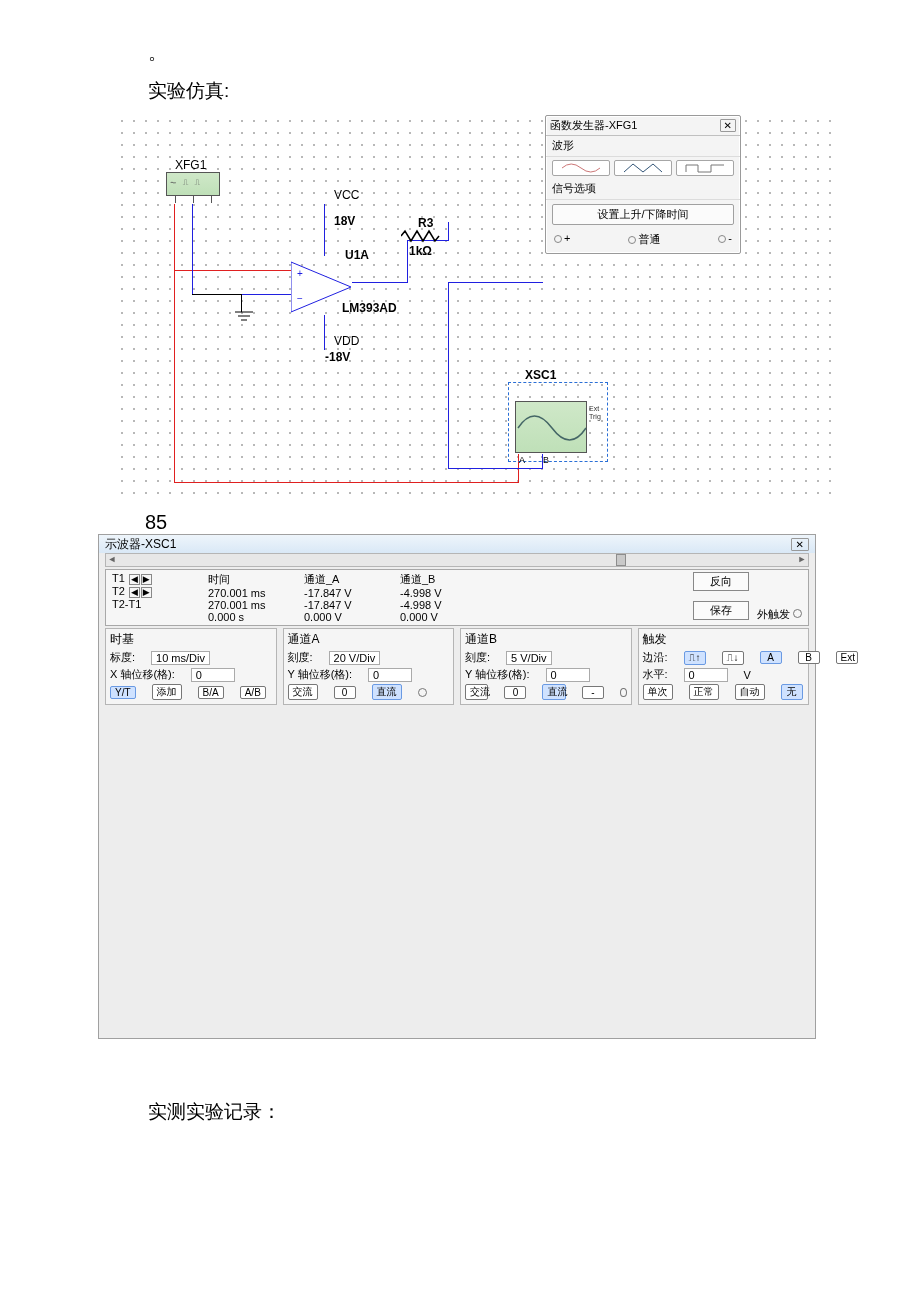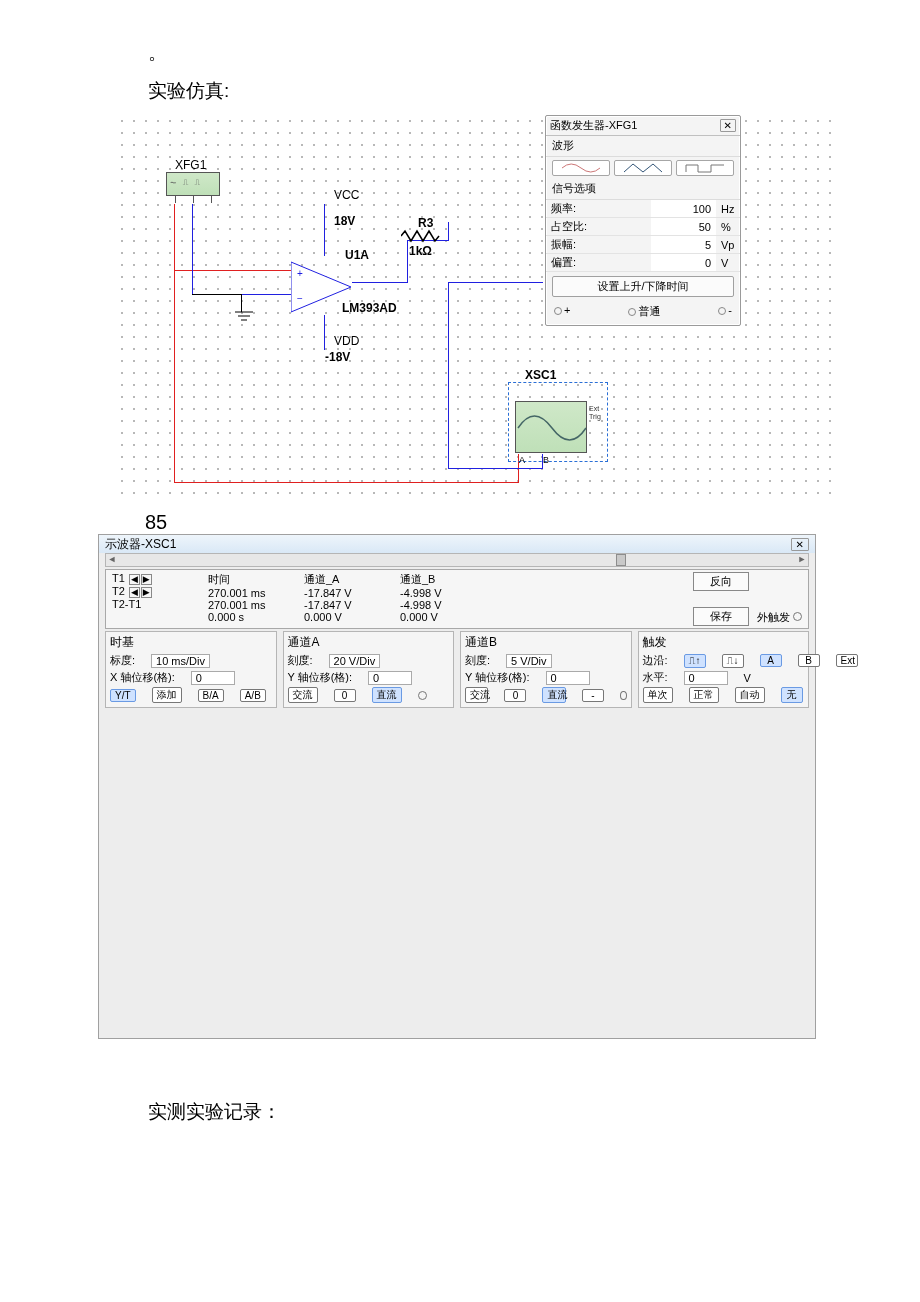--- a/index.html
+++ b/index.html
@@ -182,21 +182,21 @@
 
   .readout{
     margin:2px 6px 0 6px;
     border:1px solid #a8a8a8;
     background:#f6f6f6;
     display:flex; gap:8px; padding:2px 6px;
     font-size:11px;
   }
   .readout .col{ min-width:88px;}
   .readout .spin{ display:inline-block; border:1px solid #888; padding:0 1px; font-size:9px; margin-left:1px; line-height:1;}
-  .readout .btns{ margin-left:auto; display:flex; flex-direction:column; gap:16px; align-items:flex-end;}
+  .readout .btns{ margin-left:auto; display:flex; flex-direction:column; gap:10px; align-items:flex-end;}
   .readout .btns .b{ border:1px solid #888; background:#fbfbfb; padding:1px 16px; font-size:11px;}
   .readout .ext{ align-self:flex-end; font-size:11px; padding-bottom:1px;}
 
   .ctrlrow{
     margin:2px 6px 4px 6px;
     display:flex; gap:6px;
     font-size:11px;
   }
   .ctrlrow .grp{
     flex:1;
@@ -310,44 +310,20 @@
             <polyline points="1,9 10,1 20,9 30,1 39,9" fill="none" stroke="#357"></polyline>
           </svg>
         </div>
       <div class="wbtn">
           <svg width="40" height="10">
             <polyline points="1,9 1,2 13,2 13,9 26,9 26,2 39,2" fill="none" stroke="#777"></polyline>
           </svg>
         </div>
     </div>
     <div class="sec">信号选项</div>
-    <table>
-      <tbody>
-          <tr>
-            <td>频率:</td>
-            <td class="val">100</td>
-            <td class="unit">Hz</td>
-          </tr>
-      <tr>
-            <td>占空比:</td>
-            <td class="val">50</td>
-            <td class="unit">%</td>
-          </tr>
-      <tr>
-            <td>振幅:</td>
-            <td class="val">5</td>
-            <td class="unit">Vp</td>
-          </tr>
-      <tr>
-            <td>偏置:</td>
-            <td class="val">0</td>
-            <td class="unit">V</td>
-          </tr>
-    </tbody>
-      </table>
     <div class="bigbtn">设置上升/下降时间</div>
     <div class="bot">
       <span><span class="rad"></span><span>+</span></span>
       <span><span class="rad"></span><span>普通</span></span>
       <span><span class="rad"></span><span>-</span></span>
     </div>
   </div>
 </div>
 
 <div class="pg85">85</div>

